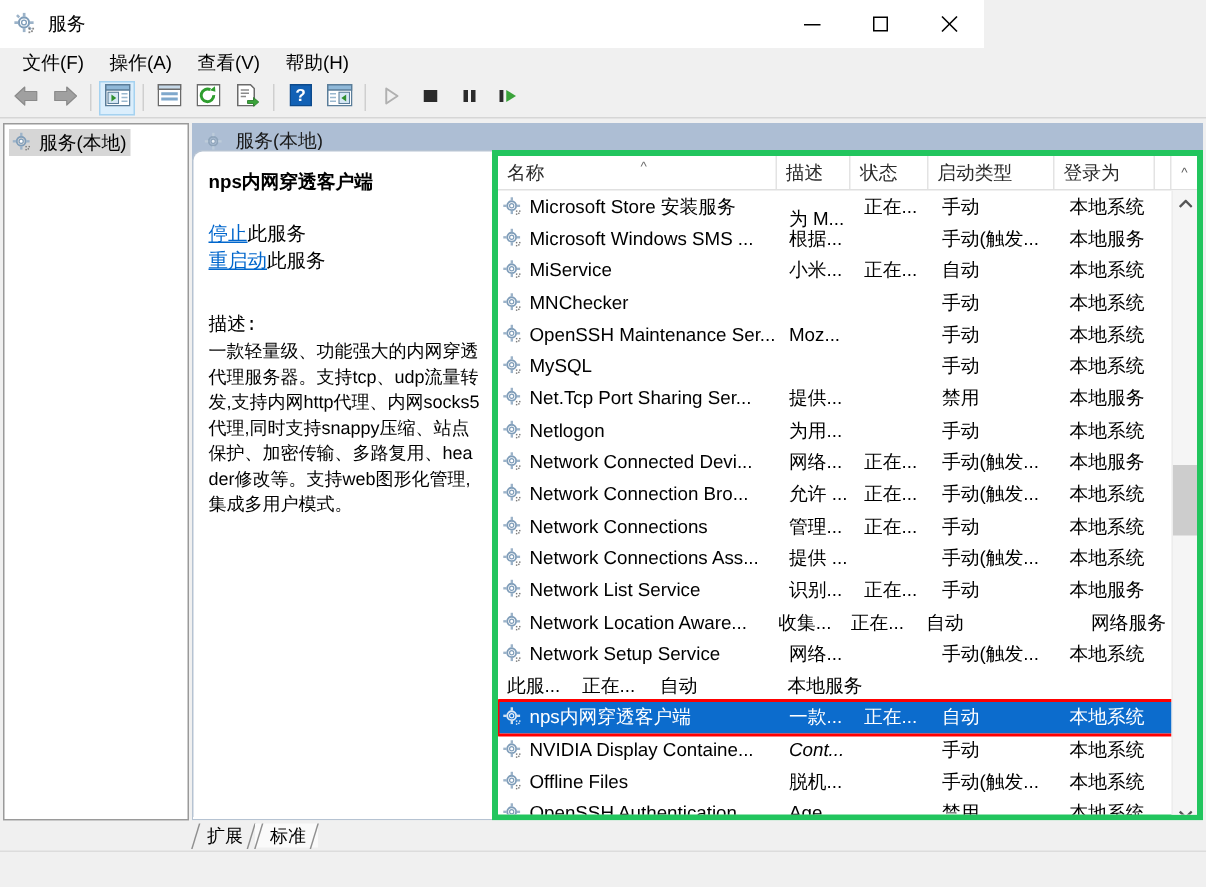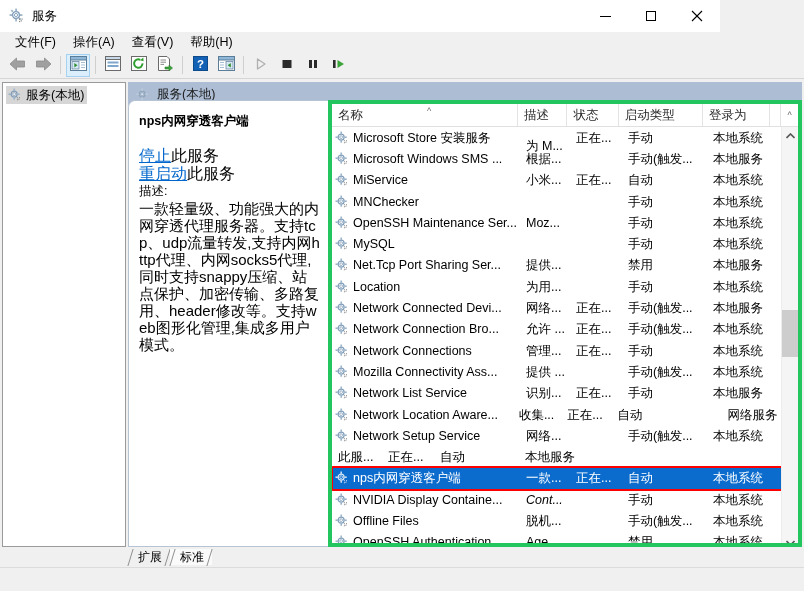--- a/index.html
+++ b/index.html
@@ -21,21 +21,21 @@
     width: 804px;
     height: 591px;
     background: #f0f0f0;
     box-sizing: border-box;
   }
 
   
   .titlebar {
     position: absolute;
     left: 0; top: 0;
-    width: 720px;
+    width: 656px;
     height: 32px;
     background: #ffffff;
   }
   .titlebar-icon {
     position: absolute;
     left: 9px; top: 8px;
     width: 16px; height: 16px;
   }
   .titlebar-title {
     position: absolute;
@@ -197,35 +197,37 @@
     padding: 12px 8px 0 10px;
     overflow: hidden;
   }
   .svc-title {
     font-size: 12.5px;
     font-weight: bold;
     line-height: 17px;
     margin-bottom: 17px;
   }
   .svc-link-line {
-    font-size: 16px;
+    font-size: 13px;
     line-height: 18px;
     white-space: nowrap;
   }
   .svc-link {
     color: #0066cc;
     text-decoration: underline;
     cursor: pointer;
   }
   .svc-desc-label {
+    margin-top: 26px;
     font-size: 12.5px;
     line-height: 17px;
+    font-family: Liberation Mono, monospace;
   }
   .svc-desc-text {
-    font-size: 15px;
+    font-size: 12px;
     line-height: 17px;
     width: 182px;
     word-break: break-all;
   }
 
   
   .list-pane {
     position: absolute;
     left: 200px; top: 0;
     width: 474px;
@@ -865,21 +867,21 @@
   </g>
   <circle cx="7" cy="7" r="1.6" fill="#ffffff" stroke="#7f9db9" stroke-width="0.9"></circle>
   <g fill="#7a7a7a">
                           <rect x="10.2" y="10.6" width="1.1" height="1.1"></rect>
                           <rect x="11.9" y="12.3" width="1.1" height="1.1"></rect>
   <rect x="10.2" y="12.9" width="1.1" height="1.1"></rect>
                           <rect x="12.6" y="10.6" width="1.1" height="1.1"></rect>
                         </g>
                       </svg>
                     </span>
-                    <span class="txt">Location</span>
+                    <span class="txt">Netlogon</span>
                   </div>
                   <div class="cell" style="width: 50px;">为用...</div>
                   <div class="cell" style="width: 52px;"></div>
                   <div class="cell" style="width: 85px;">手动</div>
                   <div class="cell" style="width: 68px;">本地系统</div>
                 </div>
                 <div class="row">
                   <div class="cell cell-name">
                     <span style="display: inline-flex;">
                       <svg width="14" height="14" viewBox="0 0 16 16">
@@ -973,21 +975,21 @@
   </g>
   <circle cx="7" cy="7" r="1.6" fill="#ffffff" stroke="#7f9db9" stroke-width="0.9"></circle>
   <g fill="#7a7a7a">
                           <rect x="10.2" y="10.6" width="1.1" height="1.1"></rect>
                           <rect x="11.9" y="12.3" width="1.1" height="1.1"></rect>
   <rect x="10.2" y="12.9" width="1.1" height="1.1"></rect>
                           <rect x="12.6" y="10.6" width="1.1" height="1.1"></rect>
                         </g>
                       </svg>
                     </span>
-                    <span class="txt">Mozilla Connectivity Ass...</span>
+                    <span class="txt">Network Connections Ass...</span>
                   </div>
                   <div class="cell" style="width: 50px;">提供 ...</div>
                   <div class="cell" style="width: 52px;"></div>
                   <div class="cell" style="width: 85px;">手动(触发...</div>
                   <div class="cell" style="width: 68px;">本地系统</div>
                 </div>
                 <div class="row">
                   <div class="cell cell-name">
                     <span style="display: inline-flex;">
                       <svg width="14" height="14" viewBox="0 0 16 16">

